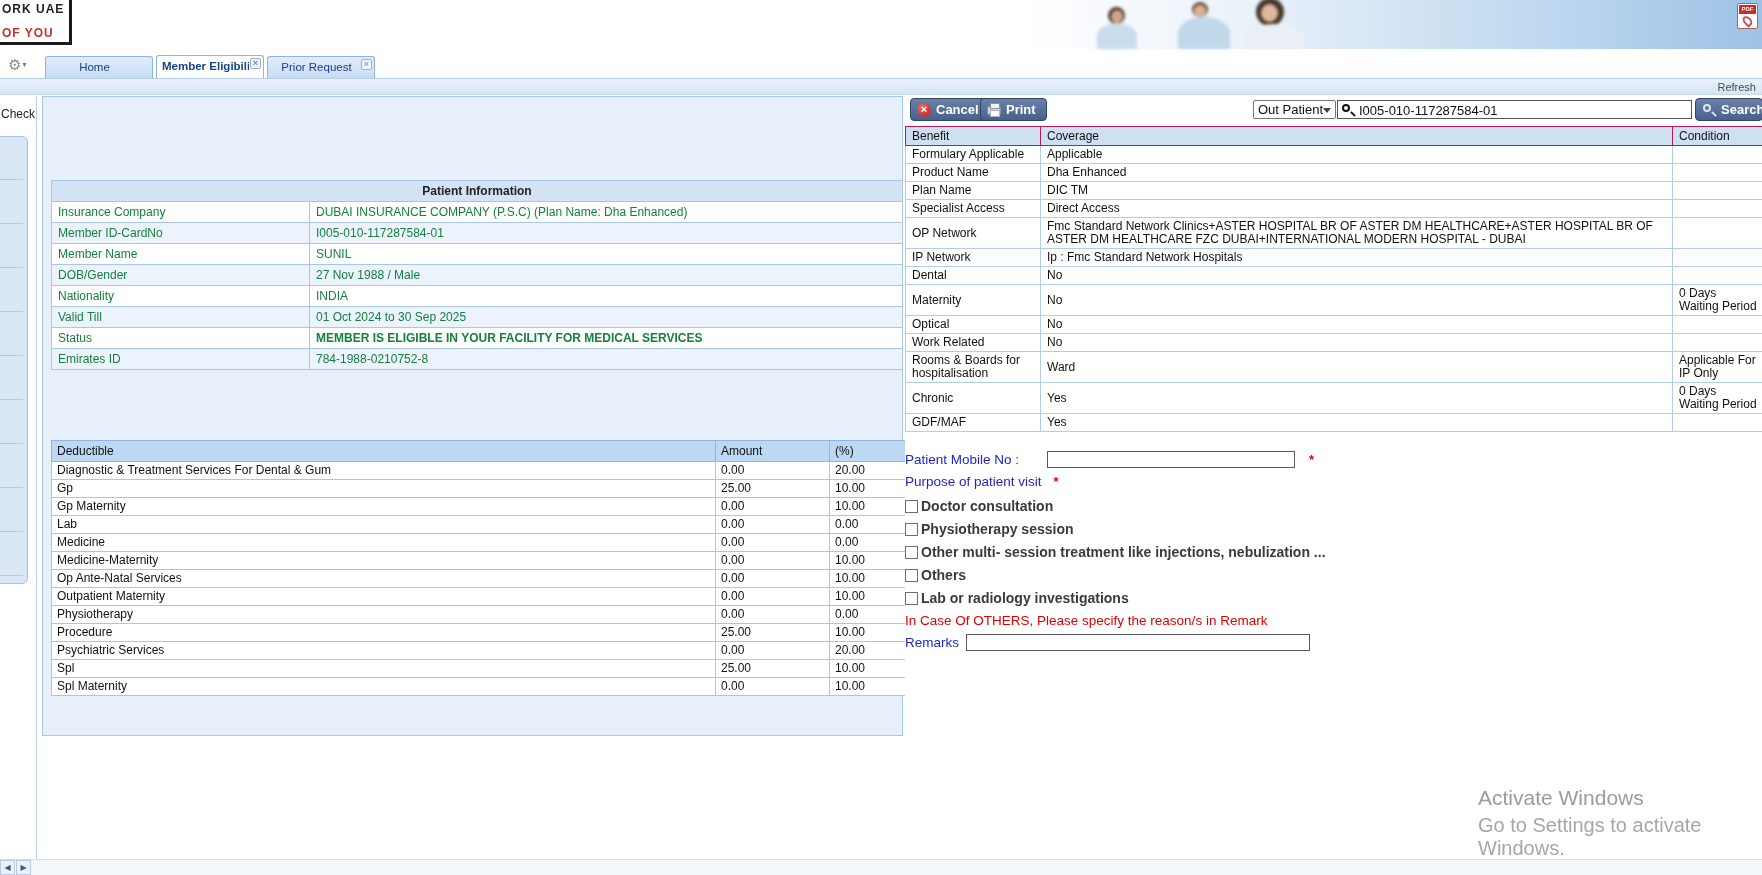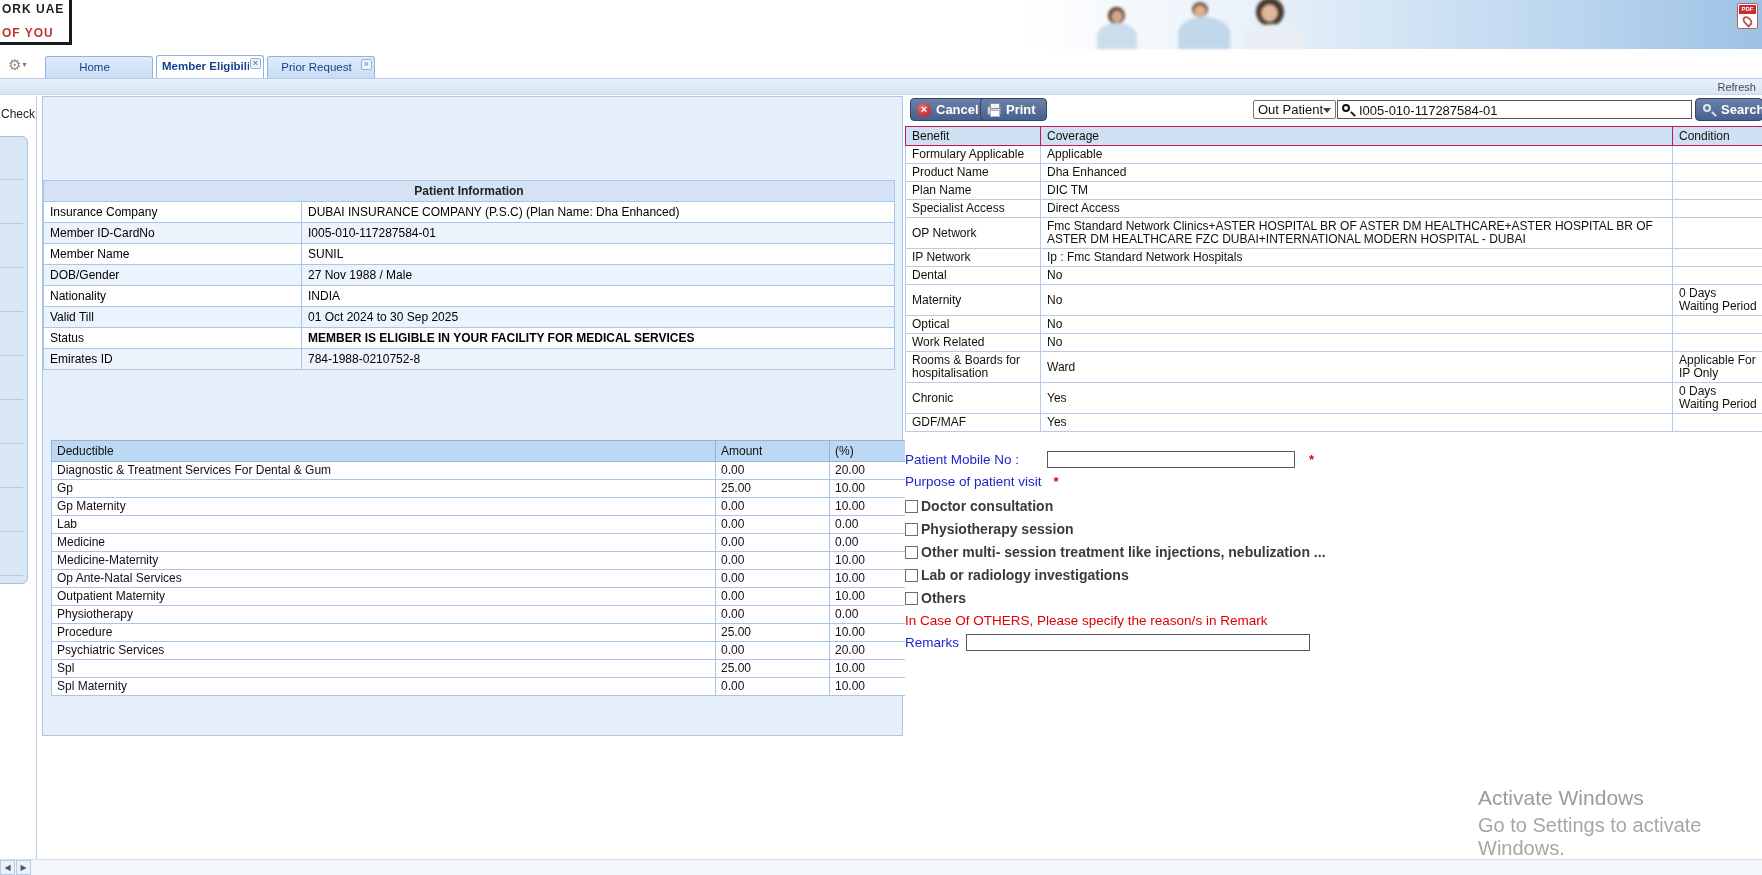--- a/index.html
+++ b/index.html
@@ -53,22 +53,22 @@
   .sidebar-check { position:absolute; left:1px; top:11px; font-size:12px; color:#1d1d1d; }
   .accordion { position:absolute; left:-6px; top:40px; width:34px; height:448px; background:#d9e6f6;
                border:1px solid #a6c3e6; border-radius:6px; }
   .acc-line { position:absolute; left:2px; right:4px; height:0; border-top:1px solid #b2cbe9; }
   .splitter { position:absolute; left:36px; top:96px; width:1px; height:763px; background:#b9cfe9; }
 
   
   .left-pane { position:absolute; left:42px; top:96px; width:861px; height:640px;
                background:#e7effa; border:1px solid #aac6e8; }
   table { border-collapse:collapse; }
-  .patient-table { position:absolute; left:0; top:83px; width:852px; table-layout:fixed; }
-  .patient-table td { border:1px solid var(--table-border,#a9c5e7); font-size:12px; color:#000000;
+  .patient-table { position:absolute; left:8px; top:83px; width:852px; table-layout:fixed; }
+  .patient-table td { border:1px solid var(--table-border,#a9c5e7); font-size:12px; color:#15803d;
                       padding:3px 6px; height:16px; overflow:hidden; white-space:nowrap; }
   .patient-table .title-cell { background:#d3e2f4; text-align:center; font-weight:600; color:#222; }
   .patient-table tbody tr:nth-child(odd) td { background:#fff; }
   .patient-table tbody tr:nth-child(even) td { background:#ecf3fc; }
   .patient-table td.lbl { background:#e4edf8; }
   .status-green { color:var(--status-green,#0e8b0e); font-weight:bold; }
 
   .deduct-table { position:absolute; left:8px; top:343px; width:861px; table-layout:fixed; }
   .deduct-table thead td { background:#bdd8f2; border:1px solid #8fb4e0; font-size:12px; color:#111;
                            padding:3px 5px; height:13px; }
@@ -461,25 +461,25 @@
           <div class="cb-row">
             <span class="cb"></span>
             <span class="cb-label">Physiotherapy session</span>
           </div>
           <div class="cb-row">
             <span class="cb"></span>
             <span class="cb-label">Other multi- session treatment like injections, nebulization ...</span>
           </div>
           <div class="cb-row">
             <span class="cb"></span>
-            <span class="cb-label">Lab or radiology investigations</span>
+            <span class="cb-label">Others</span>
           </div>
           <div class="cb-row">
             <span class="cb"></span>
-            <span class="cb-label">Others</span>
+            <span class="cb-label">Lab or radiology investigations</span>
           </div>
         </div>
       <div class="others-note">In Case Of OTHERS, Please specify the reason/s in Remark</div>
       <div class="frow remarks-row">
         <span class="blue-label">Remarks</span>
         <input class="text-input remarks-input" type="text" value="" style="">
       </div>
     </div>
   </div>
 

